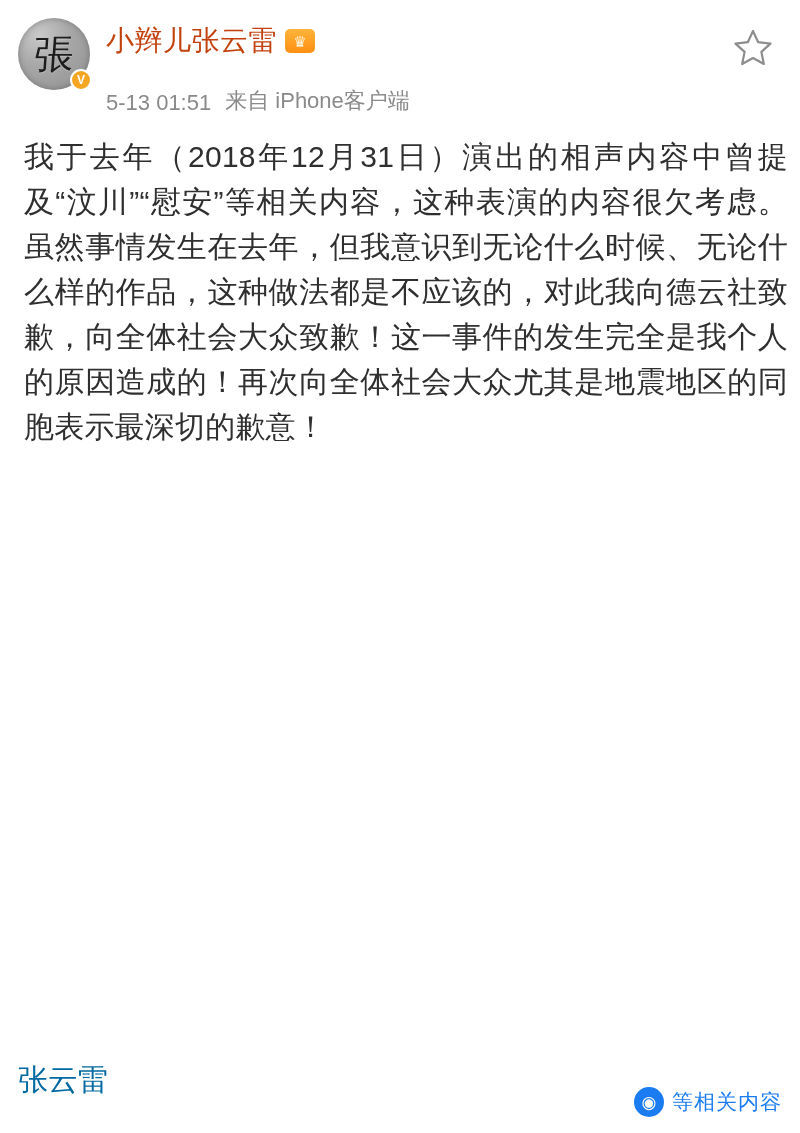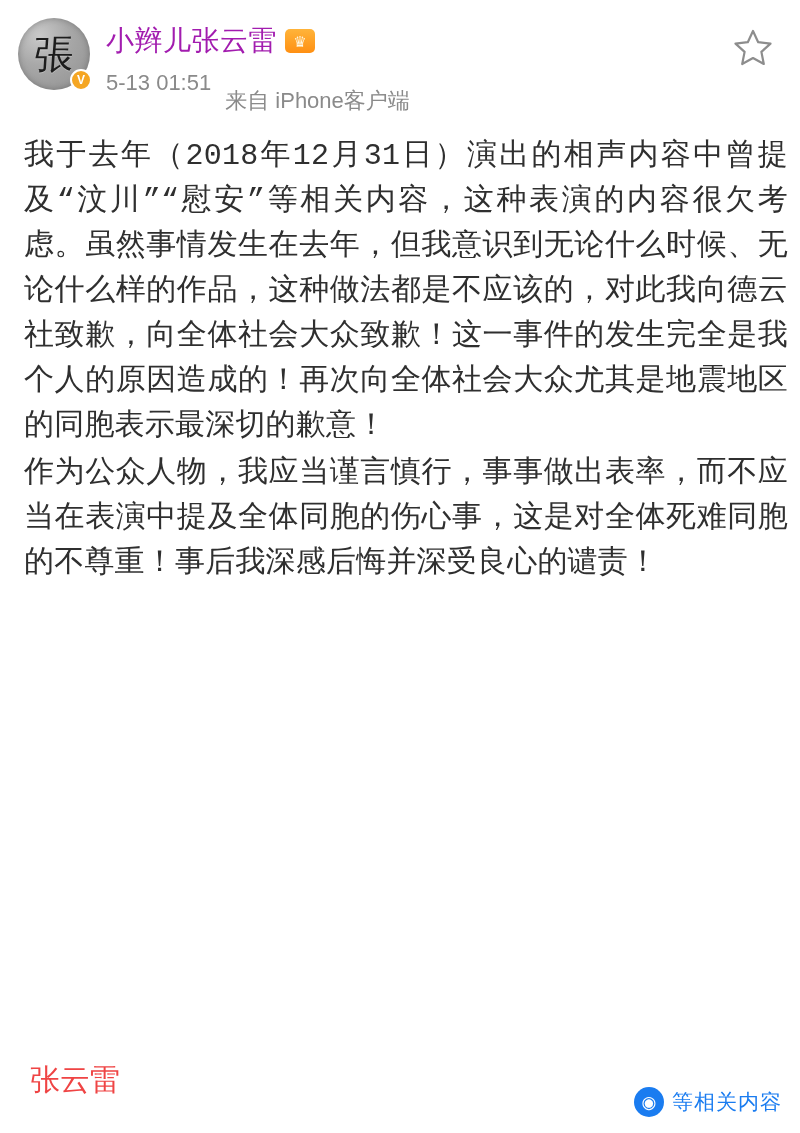--- a/index.html
+++ b/index.html
@@ -83,80 +83,79 @@
     flex: 1 1 auto;
     min-width: 0;
   }
   .namerow {
     display: flex;
     align-items: center;
     gap: 8px;
   }
   .username {
     font-size: 28px;
-    color: #a21caf;
+    color: #c2410c;
     letter-spacing: .5px;
     white-space: nowrap;
   }
   .vip-crown {
     width: 30px;
     height: 24px;
     border-radius: 5px;
     background: linear-gradient(#ffb43a, #ff9012);
     display: flex;
     align-items: center;
     justify-content: center;
     font-size: 15px;
     color: #fff9e6;
     line-height: 1;
   }
   .metarow {
     margin-top: 10px;
     font-size: 22px;
     color: #8a8a8a;
     display: flex;
-    align-items: flex-start;
+    align-items: flex-end;
     gap: 14px;
     white-space: nowrap;
   }
   .meta-source { color: #8a8a8a; margin-top: 16px; }
 
   .star-btn {
     position: absolute;
     top: 26px;
     right: 26px;
     width: 42px;
     height: 42px;
     display: flex;
     align-items: center;
     justify-content: center;
   }
   .star-btn svg { display: block; }
 
   
   .content {
     padding: 18px 12px 0 24px;
-    font-family: Liberation Mono, monospace;
   }
   .content p {
     margin: 0 0 2px 0;
     font-size: 30px;
     line-height: 1.5;
     color: #2f2f2f;
     text-align: justify;
     letter-spacing: .2px;
   }
 
   .signature {
     position: absolute;
-    left: 30px;
+    left: 18px;
     bottom: 30px;
     font-size: 30px;
     line-height: 1.55;
-    color: #ef4444;
+    color: #0369a1;
   }
 
   
   .watermark {
     position: absolute;
     right: 18px;
     bottom: 16px;
     display: flex;
     align-items: center;
     gap: 8px;
@@ -208,21 +207,20 @@
 
     <div class="star-btn">
       <svg width="40" height="38" viewBox="0 0 40 38" aria-hidden="true">
         <polygon points="20,3 25.2,14.2 37.5,15.6 28.4,23.9 30.8,36 20,30 9.2,36 11.6,23.9 2.5,15.6 14.8,14.2" fill="none" stroke="#8d8d8d" stroke-width="2.2" stroke-linejoin="round"></polygon>
       </svg>
     </div>
   </div>
 
   <div class="content">
     <p>我于去年（2018年12月31日）演出的相声内容中曾提及“汶川”“慰安”等相关内容，这种表演的内容很欠考虑。虽然事情发生在去年，但我意识到无论什么时候、无论什么样的作品，这种做法都是不应该的，对此我向德云社致歉，向全体社会大众致歉！这一事件的发生完全是我个人的原因造成的！再次向全体社会大众尤其是地震地区的同胞表示最深切的歉意！</p>
-    <p>作为公众人物，我应当谨言慎行，事事做出表率，而不应当在表演中提及全体同胞的伤心事，这是对全体死难同胞的不尊重！事后我深感后悔并深受良心的谴责！</p>
   </div>
 
   <div class="signature">
     <div>张云雷</div>
   </div>
 
   <div class="watermark">
     <span class="wm-logo">◉</span>
     <span class="wm-text">等相关内容</span>
   </div>

